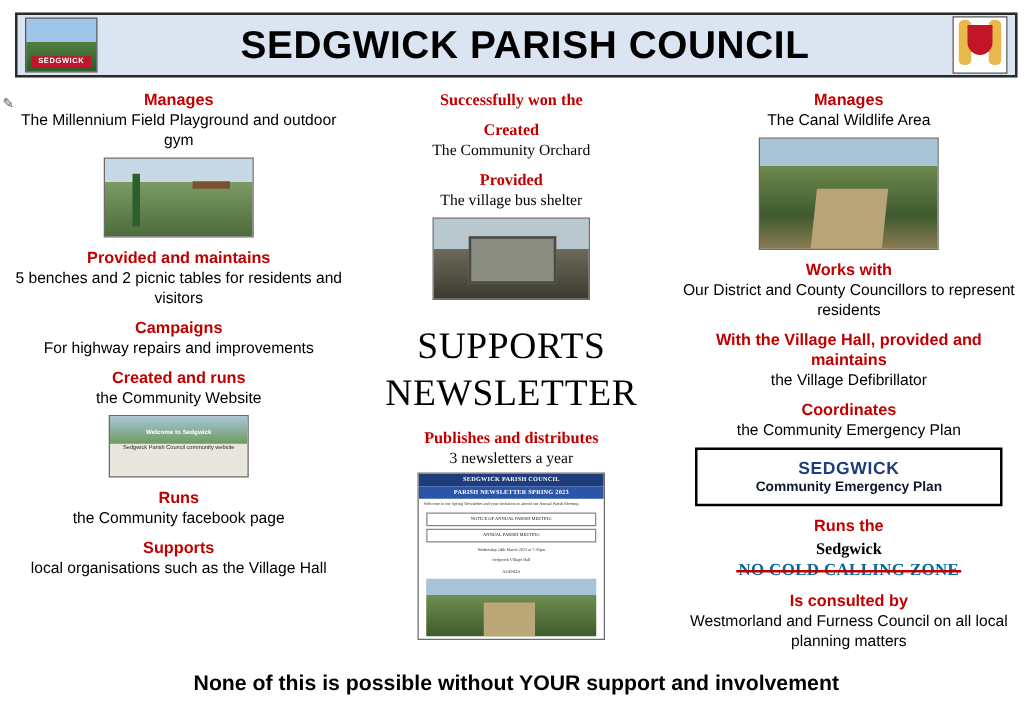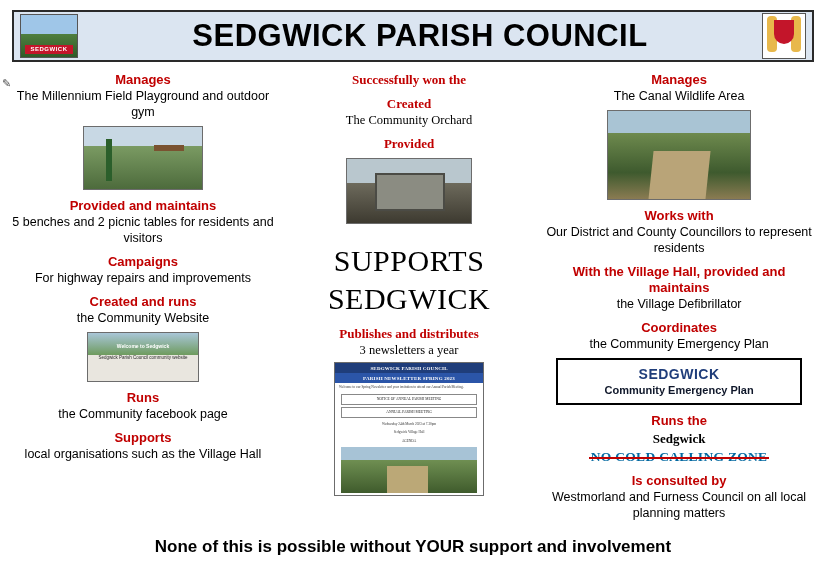--- a/index.html
+++ b/index.html
@@ -357,23 +357,24 @@
   </div>
 
   <div class="col col-mid">
 
     <div class="hdr first">Successfully won the</div>
 
     <div class="hdr">Created</div>
     <div class="body">The Community Orchard</div>
 
     <div class="hdr">Provided</div>
+    <div class="body">The village bus shelter</div>
     <div class="photo ph-busshelter"></div>
 
-    <div class="supports">SUPPORTS SEDGWICK</div>
+    <div class="supports">SUPPORTS NEWSLETTER</div>
 
     <div class="hdr">Publishes and distributes</div>
     <div class="body">3 newsletters a year</div>
 
     <div class="photo ph-newsletter">
       <div class="nl-head">SEDGWICK PARISH COUNCIL</div>
       <div class="nl-head" style="background:#2b55a8;">PARISH NEWSLETTER SPRING 2023</div>
       <div class="nl-body">Welcome to our Spring Newsletter and your invitation to attend our Annual Parish Meeting.</div>
       <div class="nl-box">NOTICE OF ANNUAL PARISH MEETING</div>
       <div class="nl-box">ANNUAL PARISH MEETING</div>

